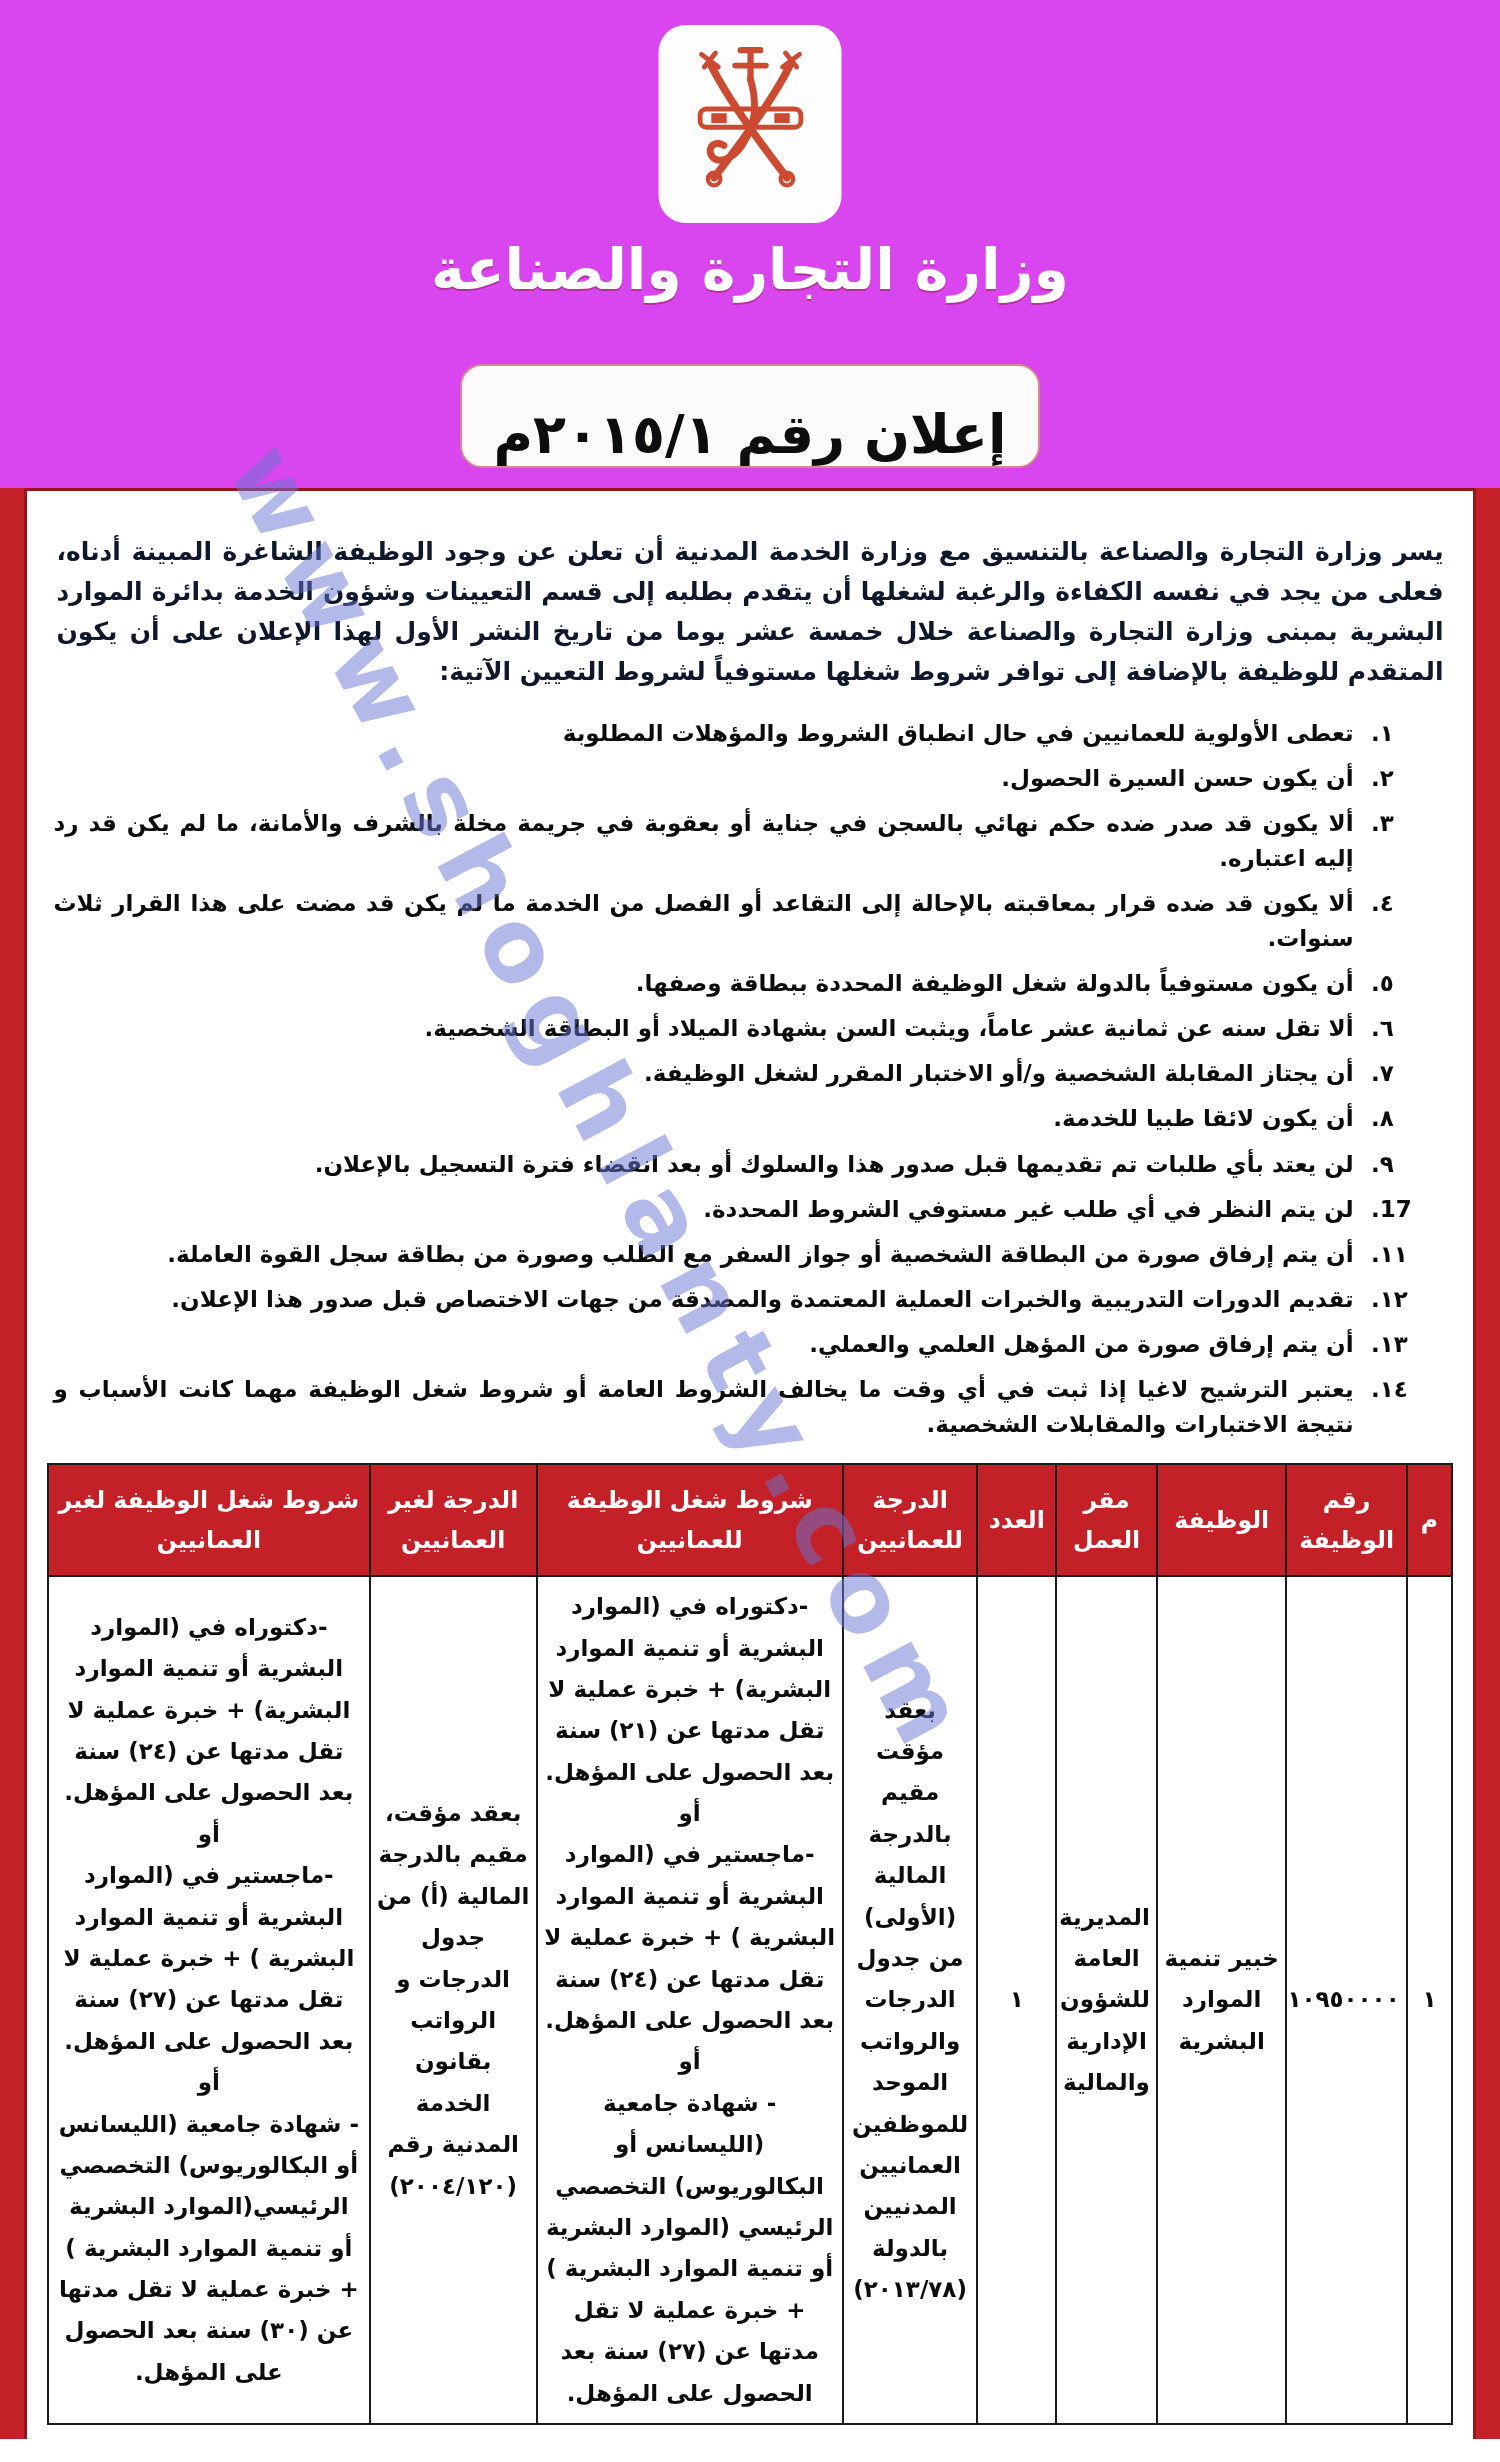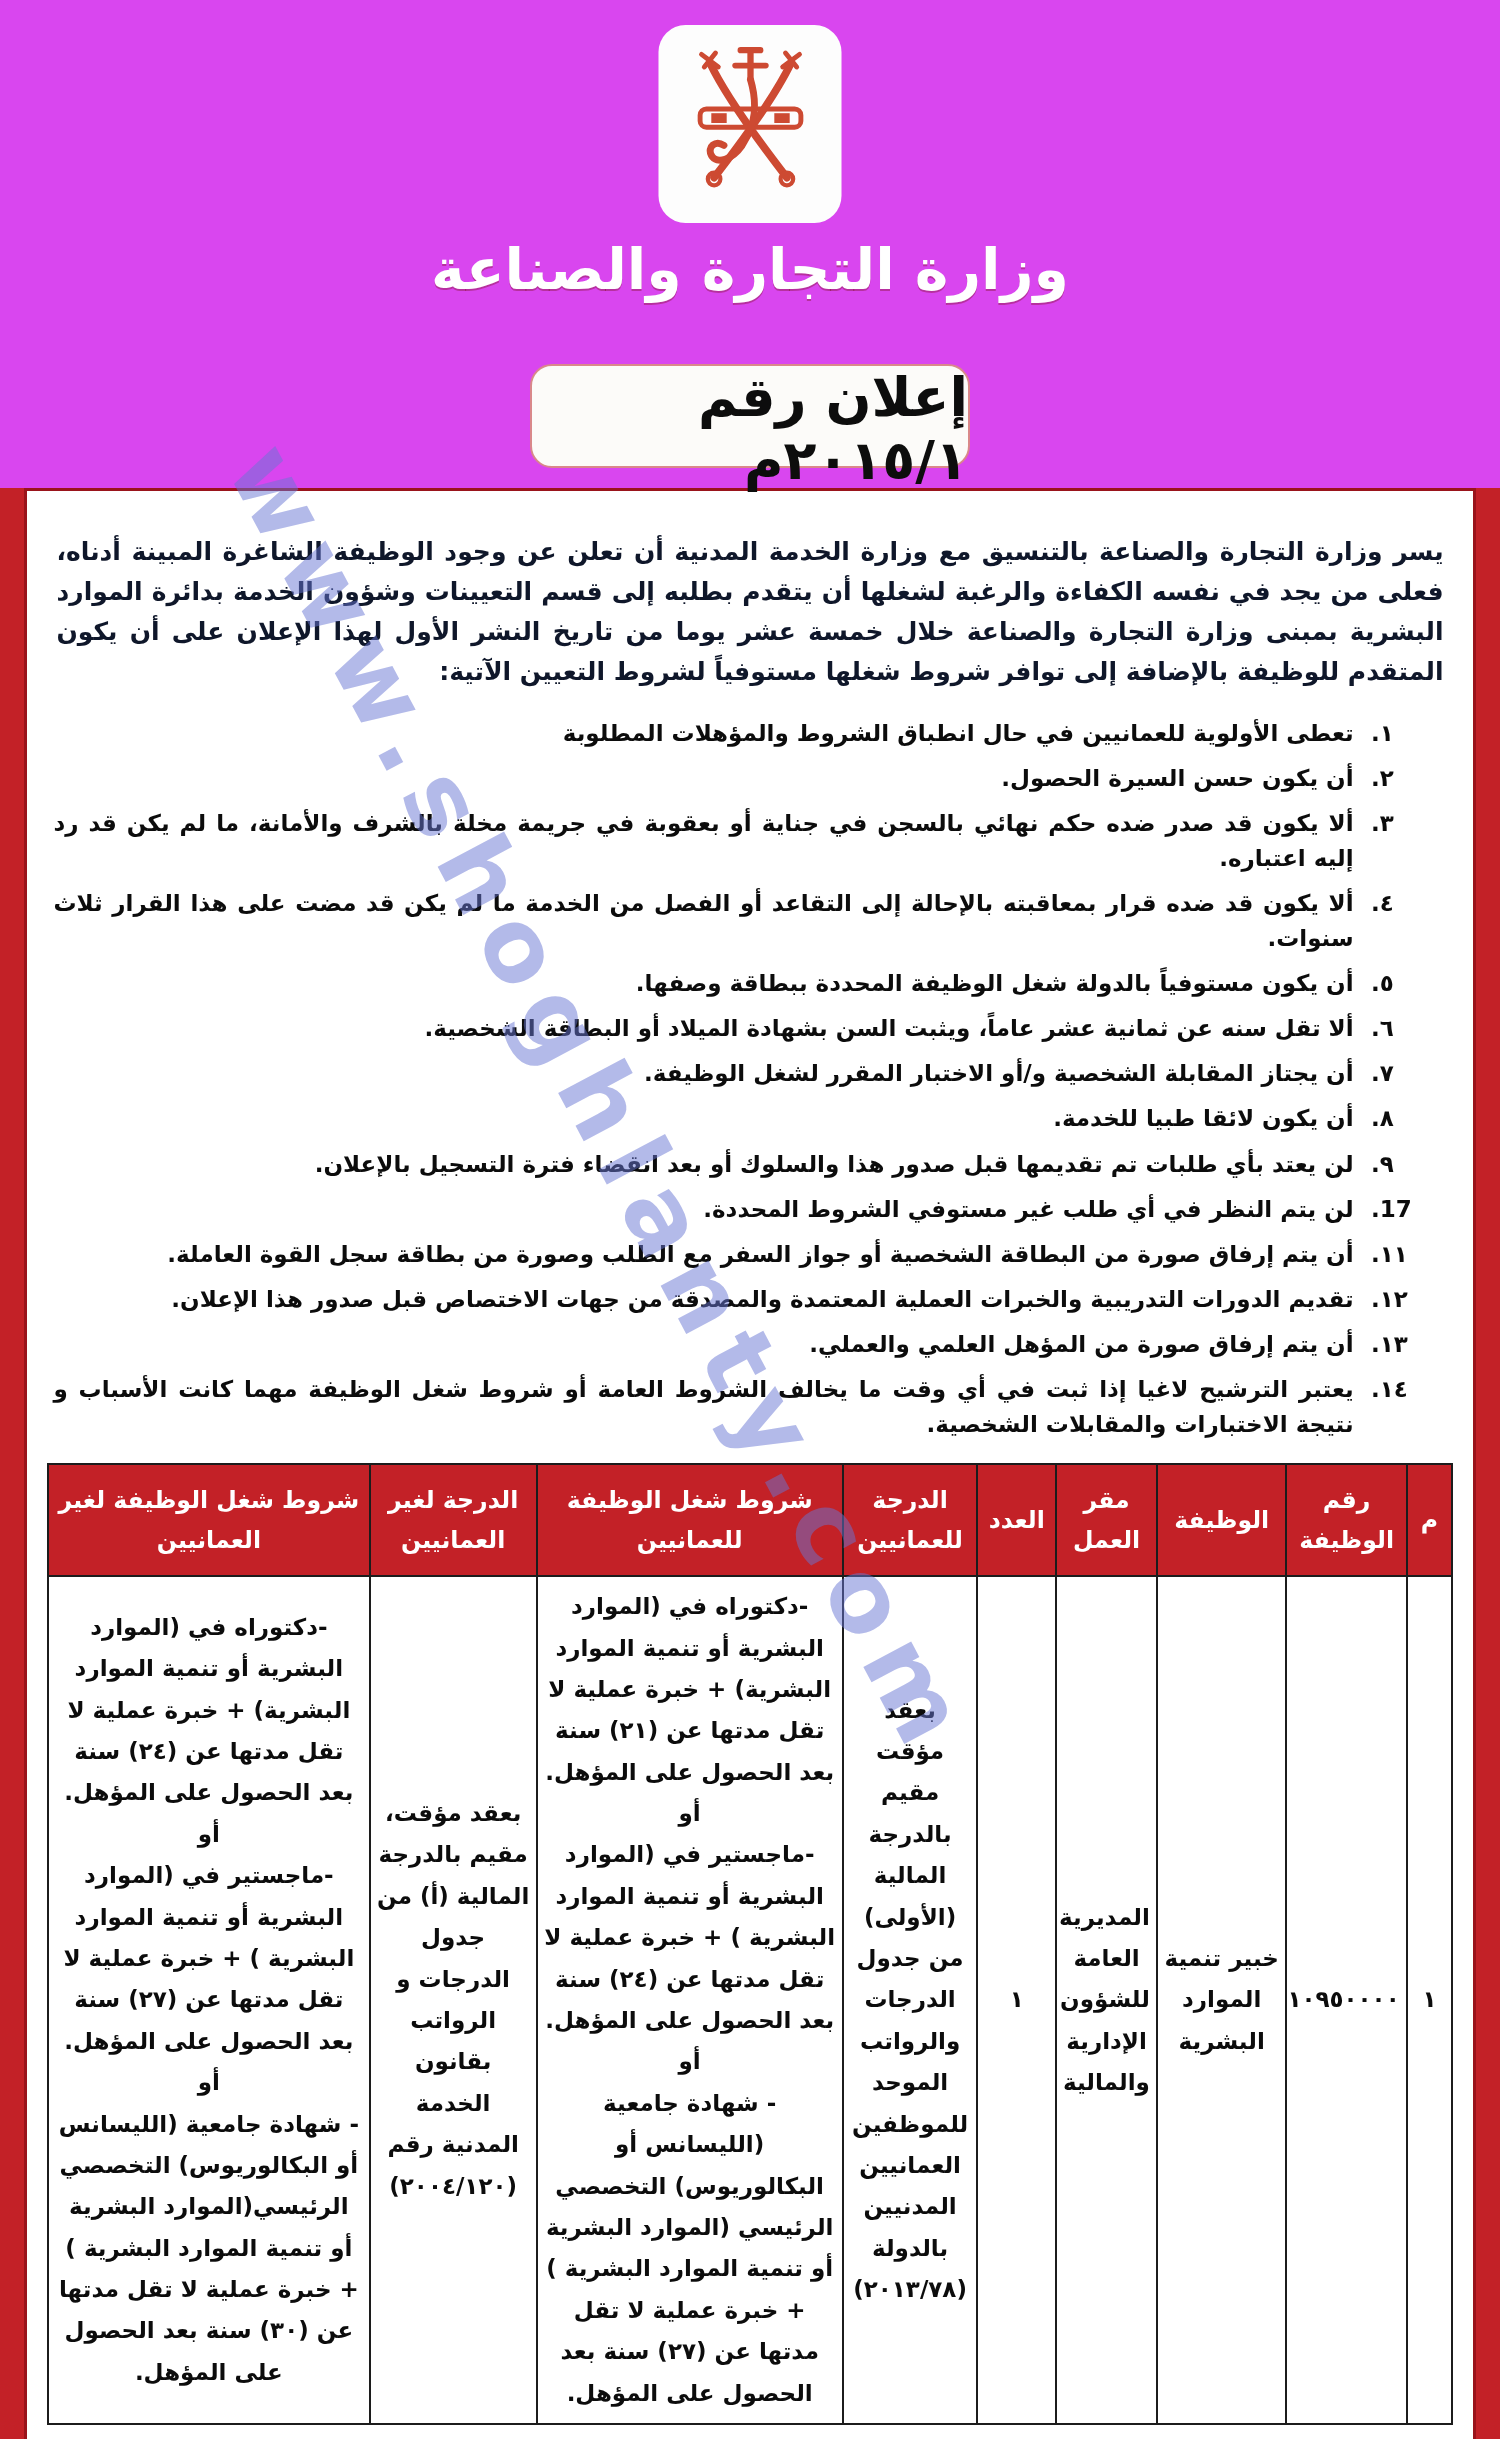--- a/index.html
+++ b/index.html
@@ -46,27 +46,27 @@
     font-size: 57px;
     font-weight: bold;
     letter-spacing: 1.6px;
     text-shadow: 0 1.6px 0 rgba(120,10,12,.35);
   }
   .title-box {
     position: absolute;
     top: 364px;
     left: 50%;
     transform: translateX(-50%);
-    width: 440px;
+    width: 580px;
     height: 104px;
     background: #fcfbf9;
     border: 2.4px solid #d9888a;
     border-radius: 22px;
     display: flex;
-    align-items: flex-start;
+    align-items: flex-end;
     justify-content: center;
   }
   .title-text {
     font-size: 54px;
     font-weight: bold;
     color: #0d0d0d;
   }
 
   
   .content-wrap {

